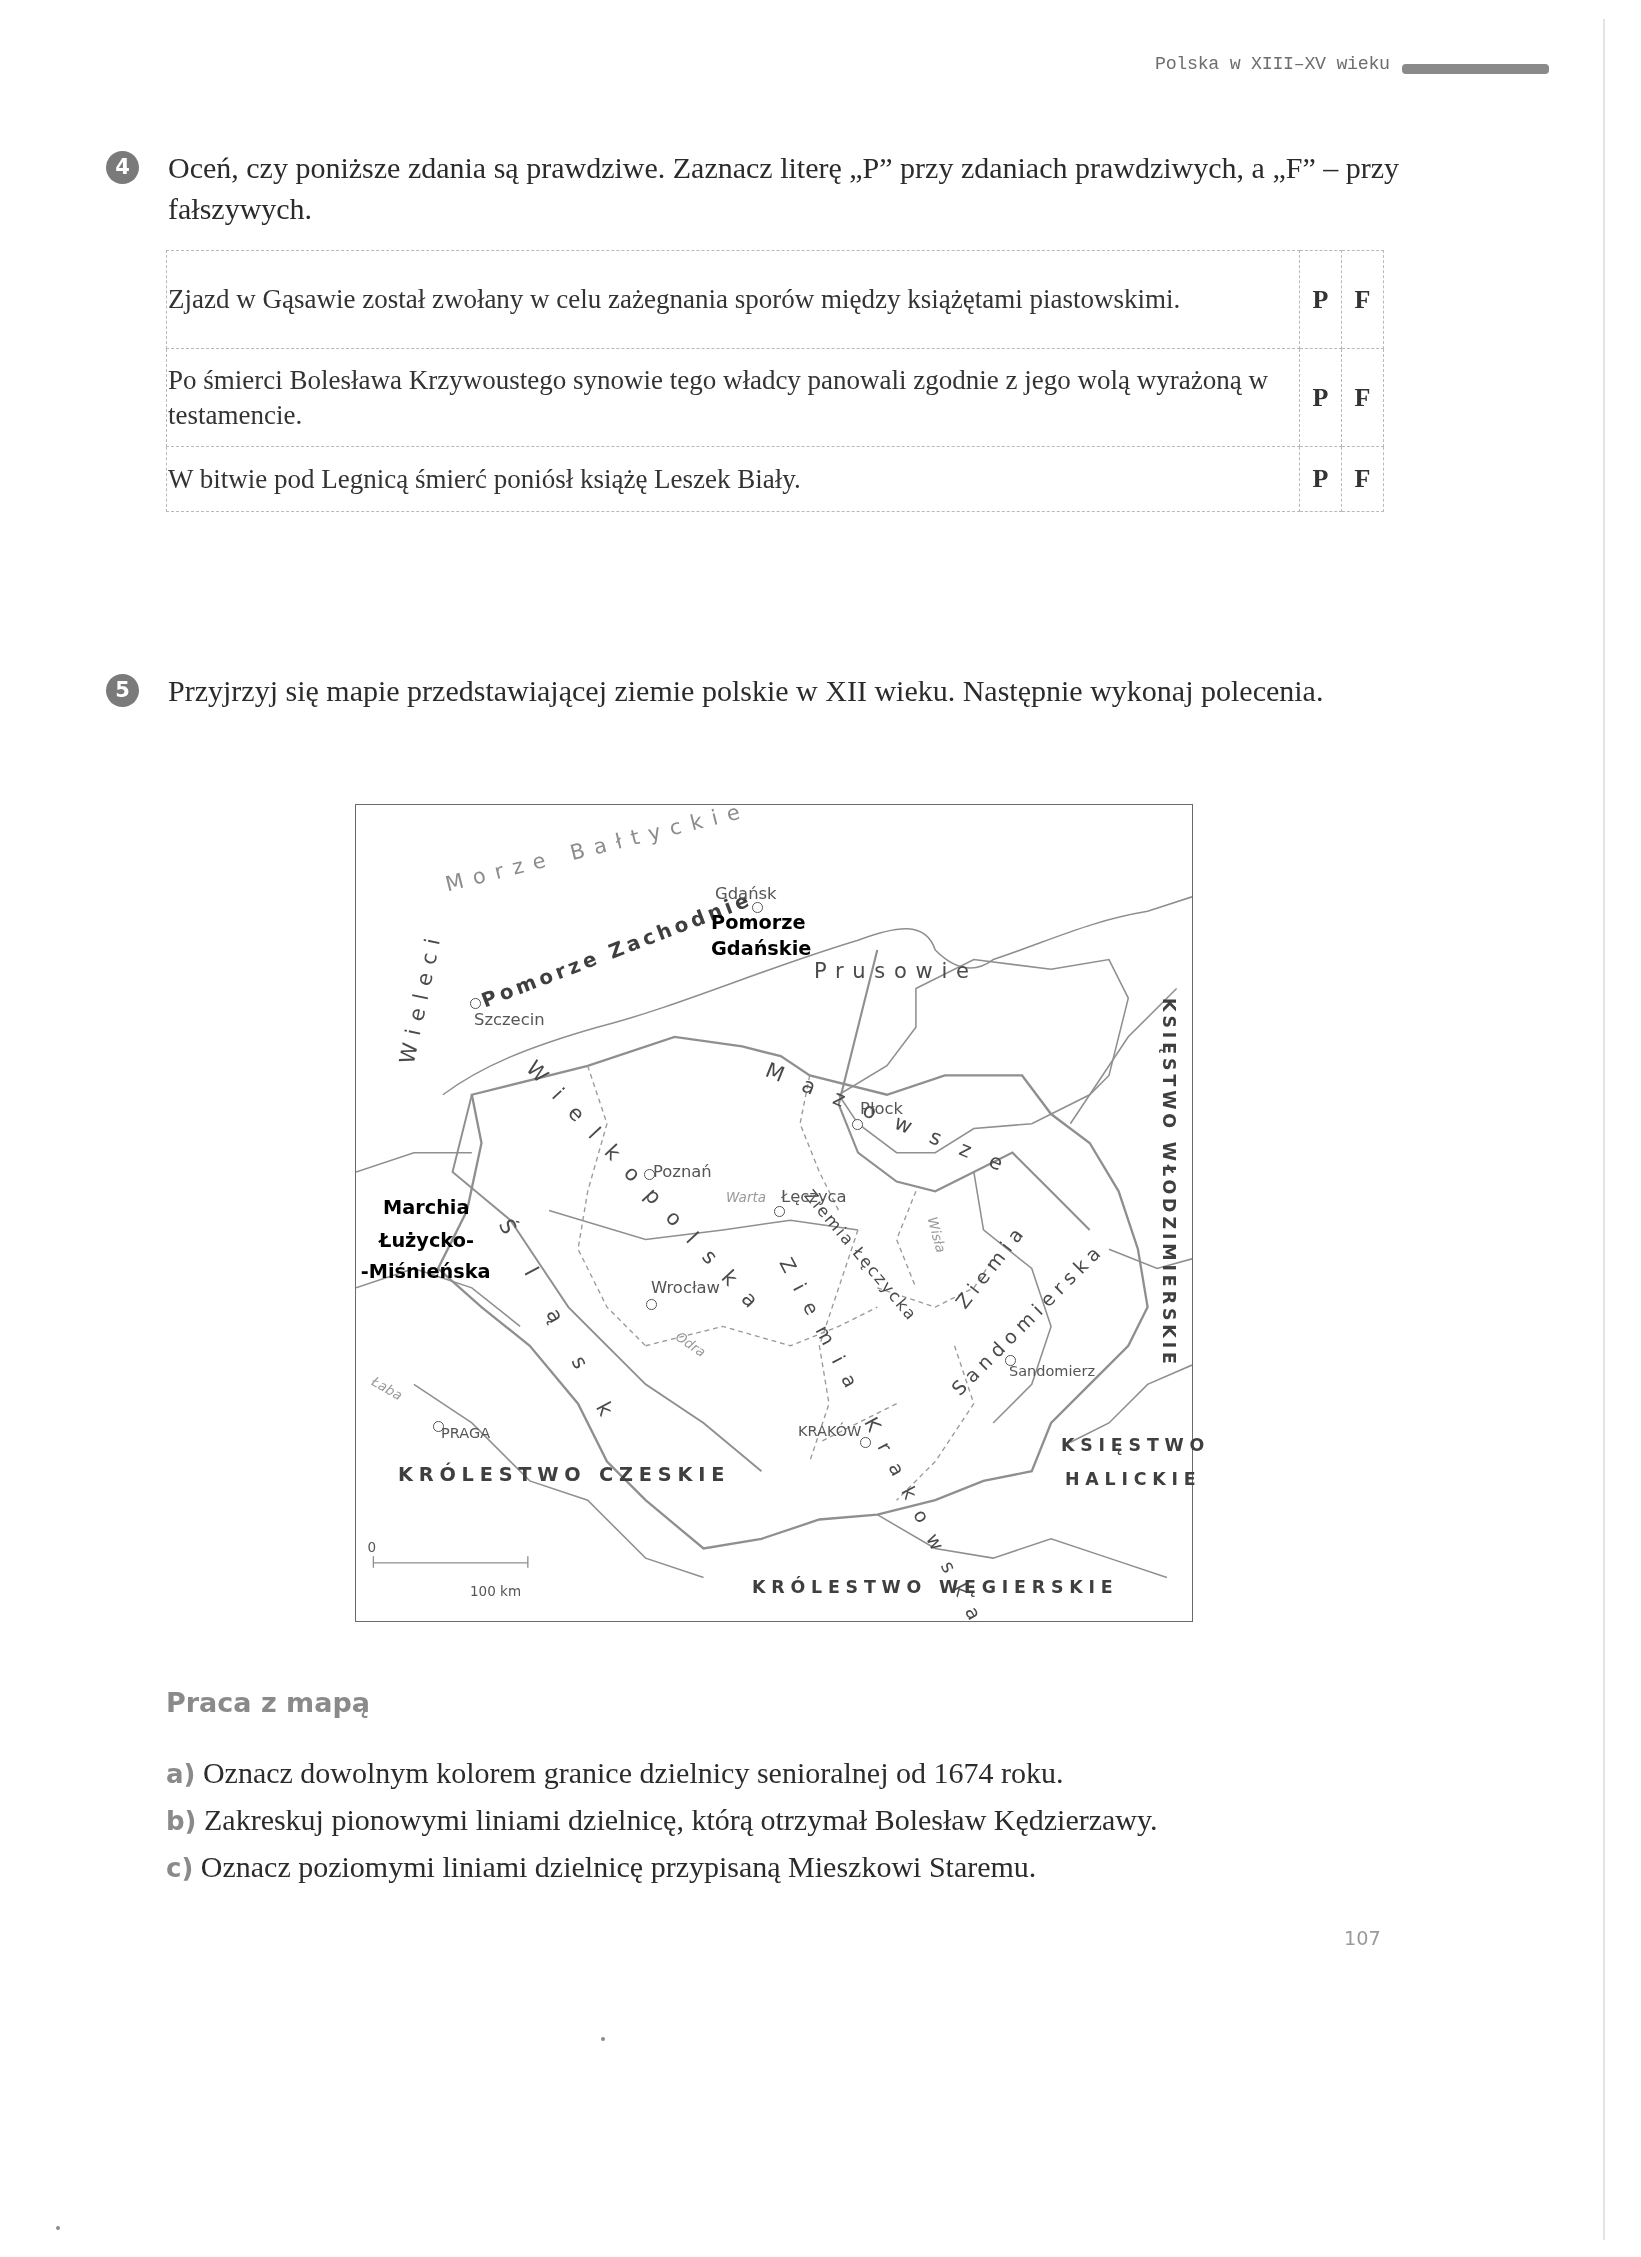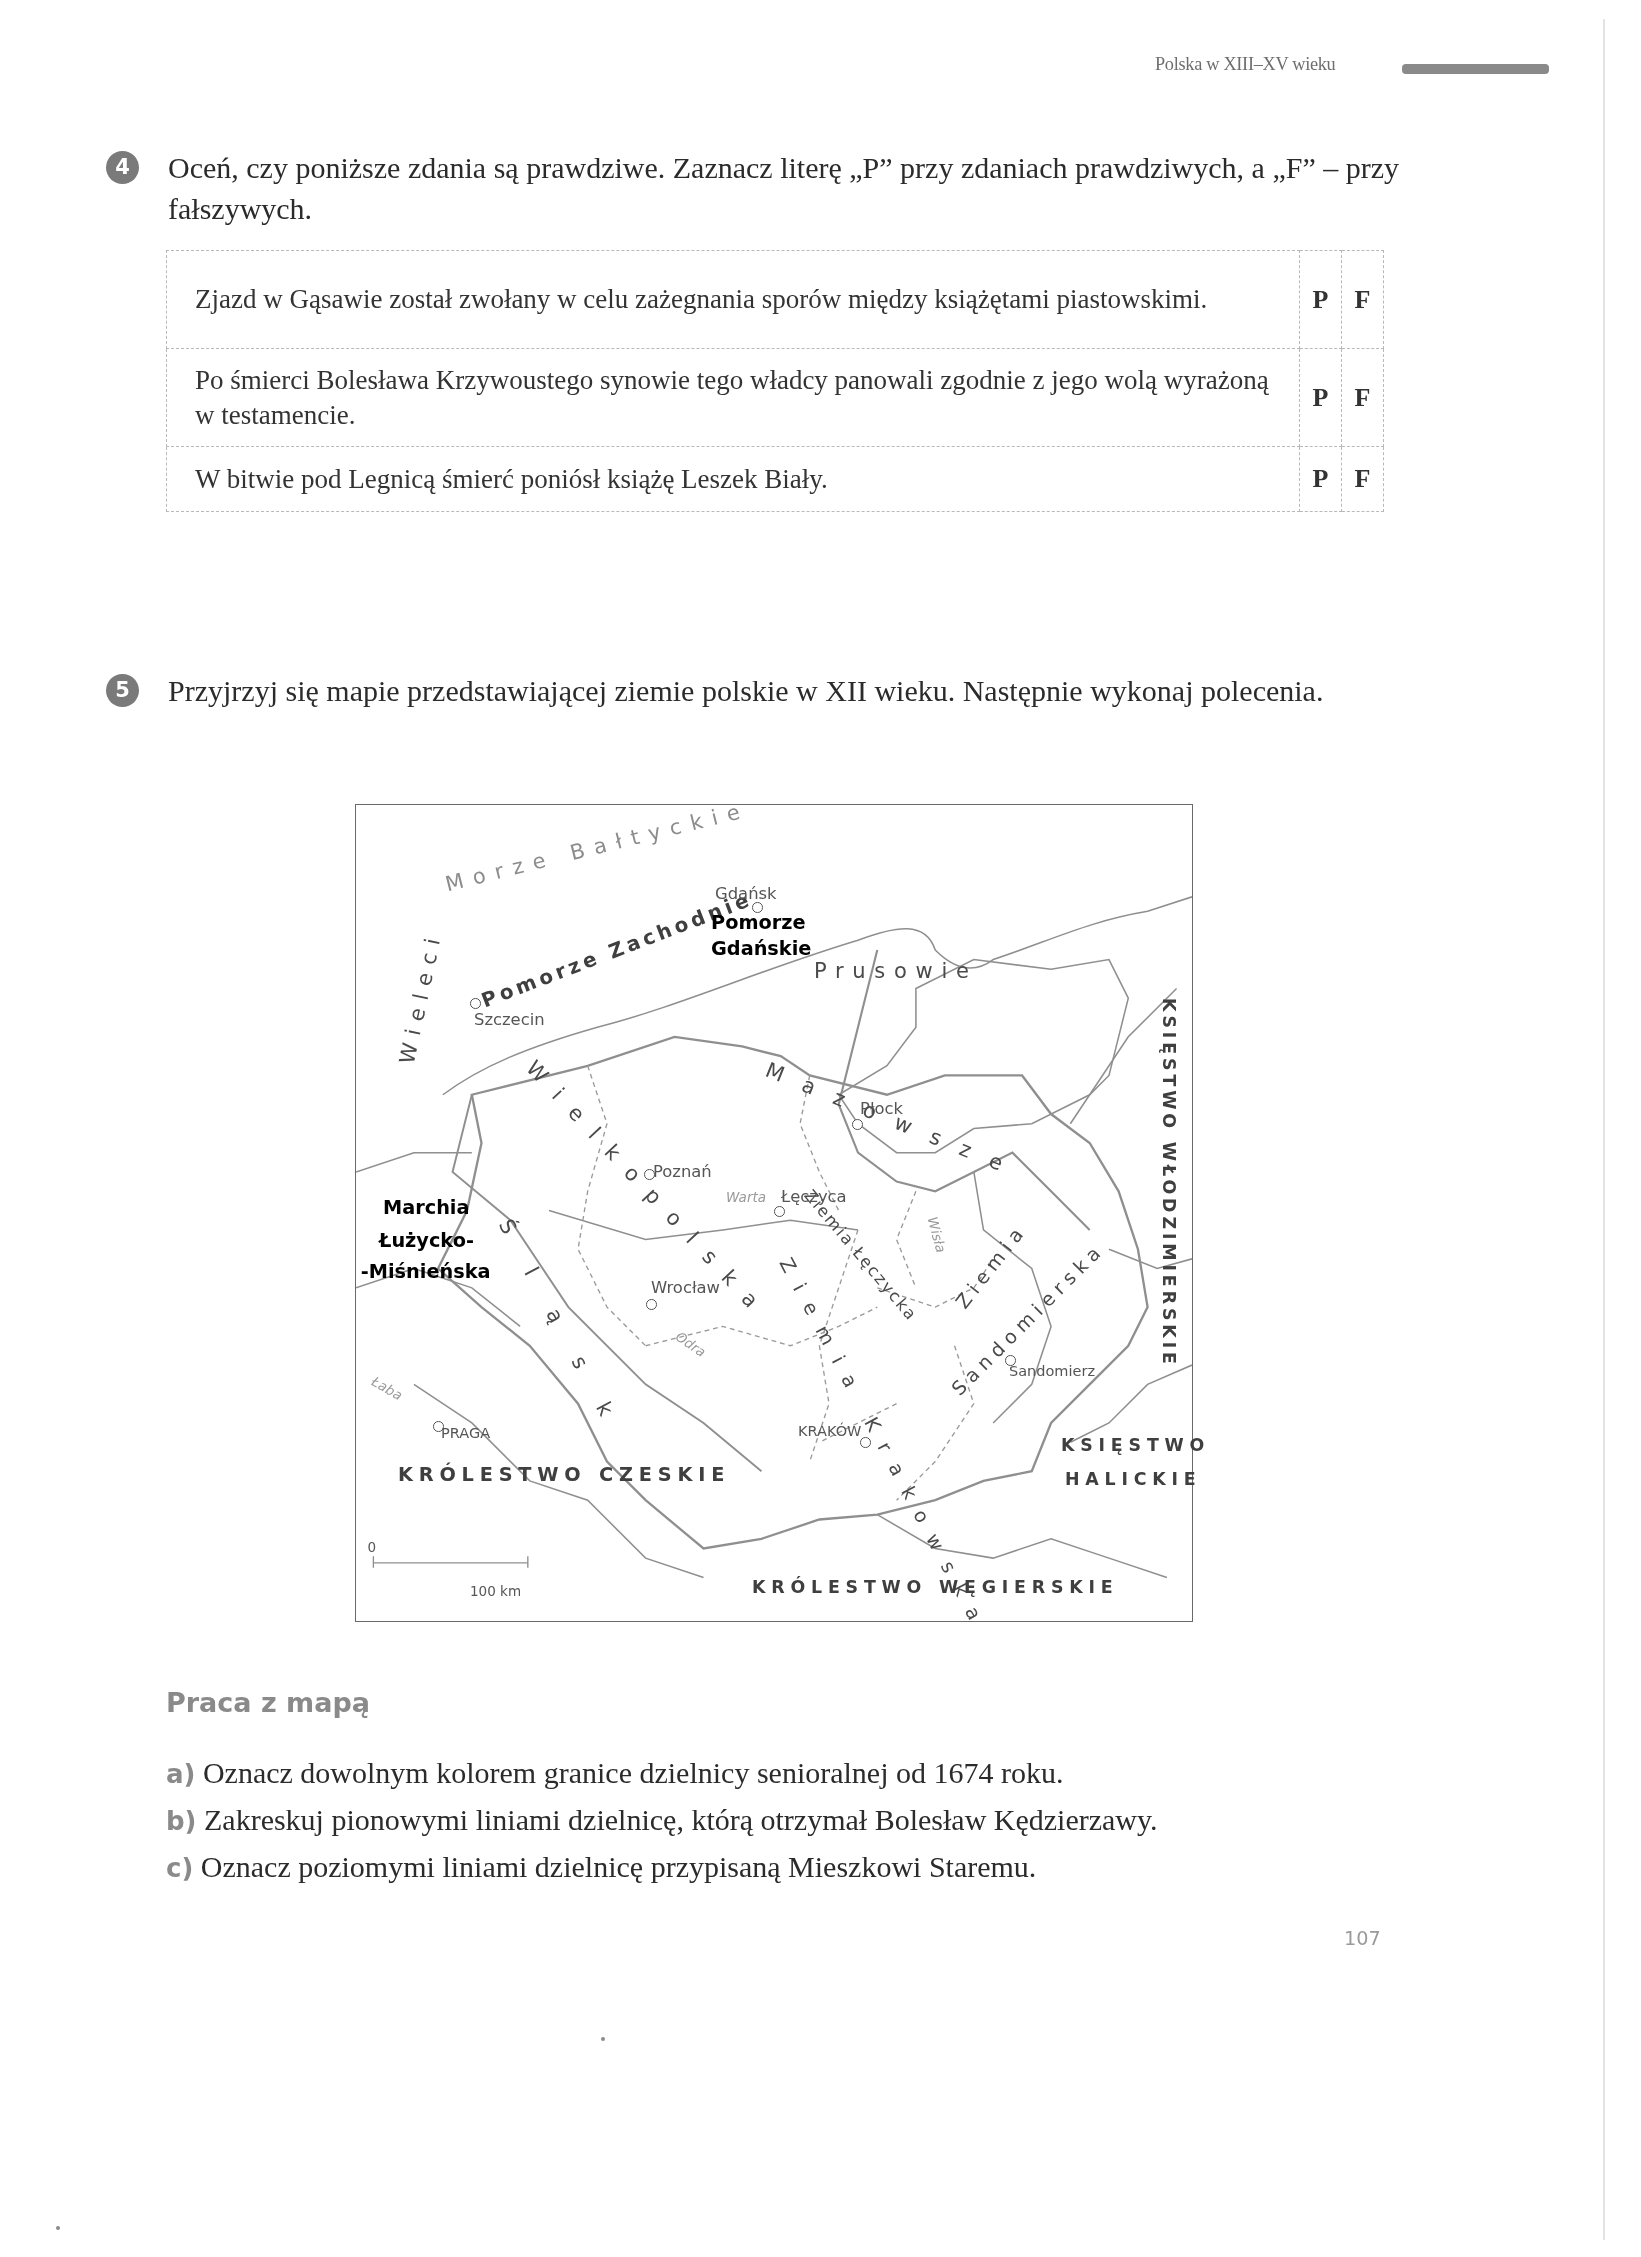--- a/index.html
+++ b/index.html
@@ -1,26 +1,26 @@
 <!DOCTYPE html>
 <html><head>
 <meta charset="utf-8">
 <style>
   html, body { margin: 0; padding: 0; background: #ffffff; }
   body { width: 1641px; height: 2257px; position: relative; overflow: hidden; font-family: "Liberation Serif", serif; color: #2b2b2b; }
   .page-edge { position: absolute; left: 1603px; top: 19.3px; width: 1.9px; height: 2221px; background: #e3e3e3; }
-  .running-head { position: absolute; top: 54px; left: 1155px; font-family: Liberation Serif, serif; font-size: 18.3px; color: #6e6e6e; letter-spacing: -0.3px; }
+  .running-head { position: absolute; top: 54px; left: 1155px; font-family: Liberation Mono, monospace; font-size: 18.3px; color: #6e6e6e; letter-spacing: -0.3px; }
   .head-bar { position: absolute; top: 64px; left: 1402px; width: 147px; height: 9.7px; background: #8a8a8a; border-radius: 3.9px; }
   .task { position: absolute; left: 106px; }
   .task-num { position: absolute; left: 0; top: 3.9px; width: 33px; height: 33px; border-radius: 50%; background: #7a7a7a; color: #fff; font-family: "DejaVu Sans", sans-serif; font-weight: bold; font-size: 21px; text-align: center; line-height: 33px; }
   .task-text { position: absolute; left: 62px; top: 0; width: 1342px; font-size: 30px; line-height: 41px; color: #2b2b2b; }
   .task4 { top: 147px; }
   .task5 { top: 670px; }
   table.pf { position: absolute; left: 166px; top: 250px; width: 1218px; border-collapse: collapse; font-size: 27px; color: #333; }
-  table.pf td { border: 1px dashed #b9b9b9; padding: 0 28px; }
+  table.pf td { border: 1px dashed #b9b9b9; padding: 0 1px; }
   table.pf td.stmt { line-height: 35px; height: 97px; }
   table.pf tr.short td.stmt { height: 64px; }
   table.pf td.opt { width: 41px; text-align: center; font-weight: bold; font-size: 26px; padding: 0; cursor: pointer; }
   .map-wrap { position: absolute; left: 355px; top: 804px; width: 836px; height: 816px; border: 1.9px solid #6a6a6a; background: #fff; }
   .map-wrap svg { position: absolute; left: 0; top: 0; width: 836px; height: 816px; }
   .mlabel { position: absolute; font-family: "DejaVu Sans", sans-serif; color: #4a4a4a; white-space: nowrap; transform-origin: left top; }
   .region { font-size: 21px; letter-spacing: 8.7px; }
   .region-b { font-size: 19.3px; font-weight: bold; letter-spacing: 5.8px; color: #3f3f3f; }
   .region-bold { font-size: 19.3px; font-weight: bold; line-height: 33px; color: #000000; }
   .city { font-size: 16.4px; color: #555; }

